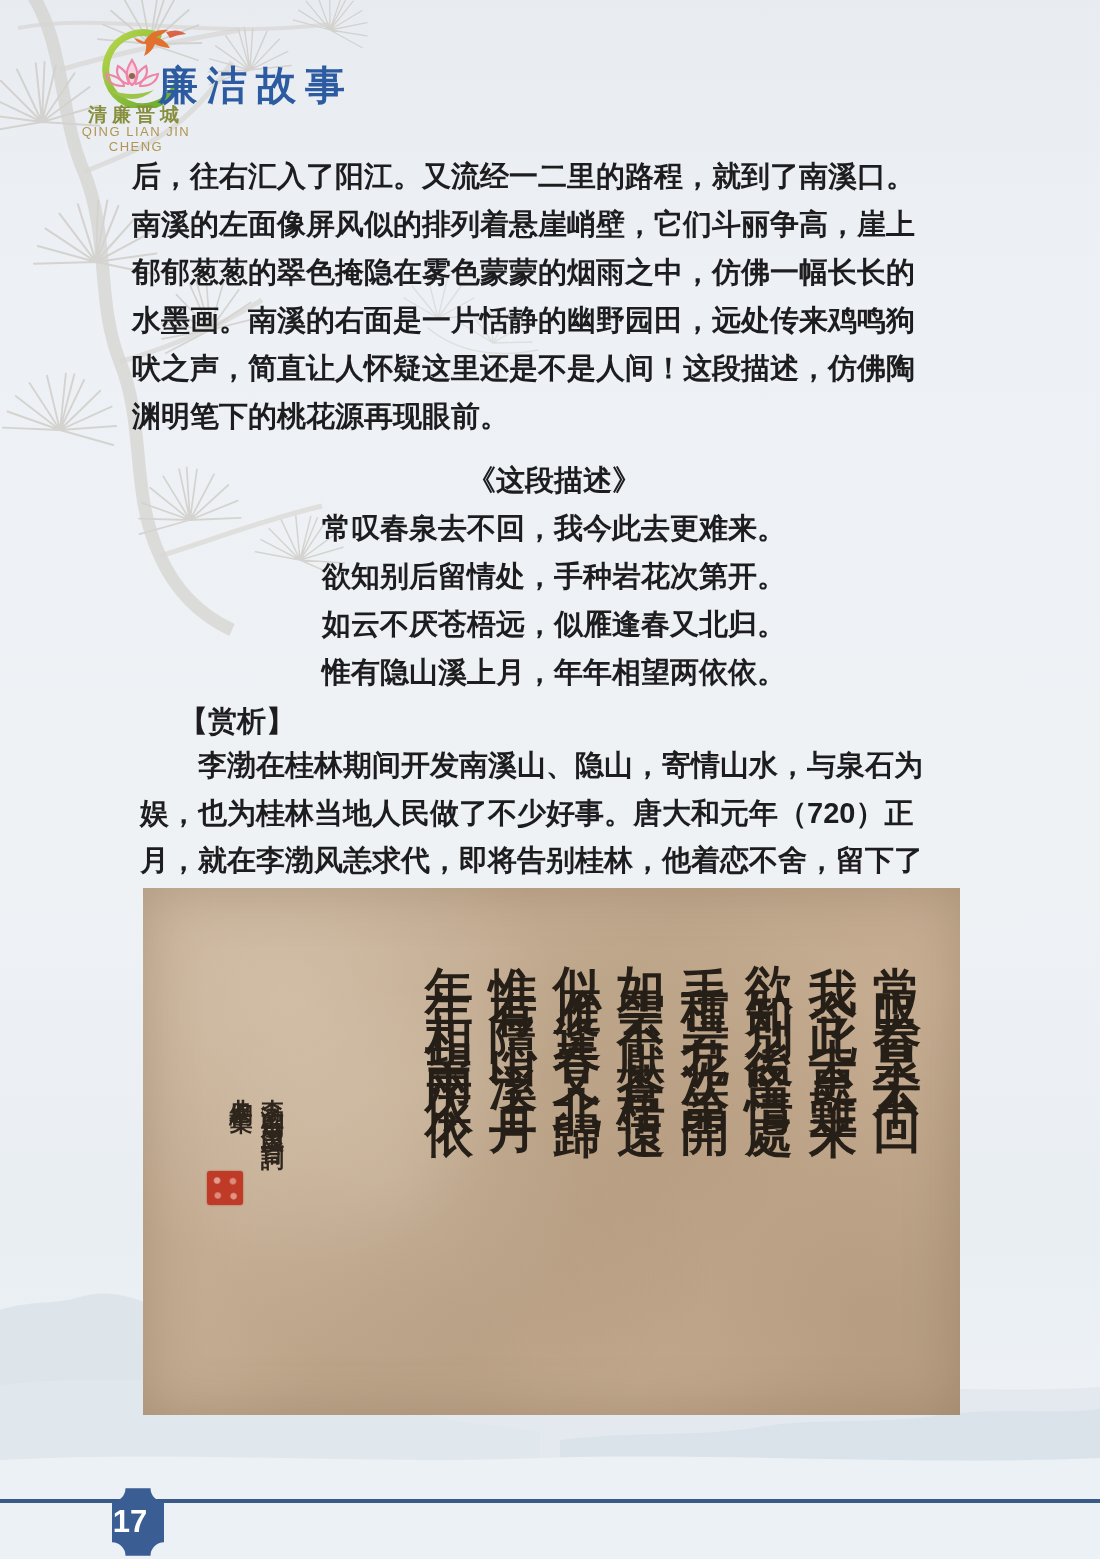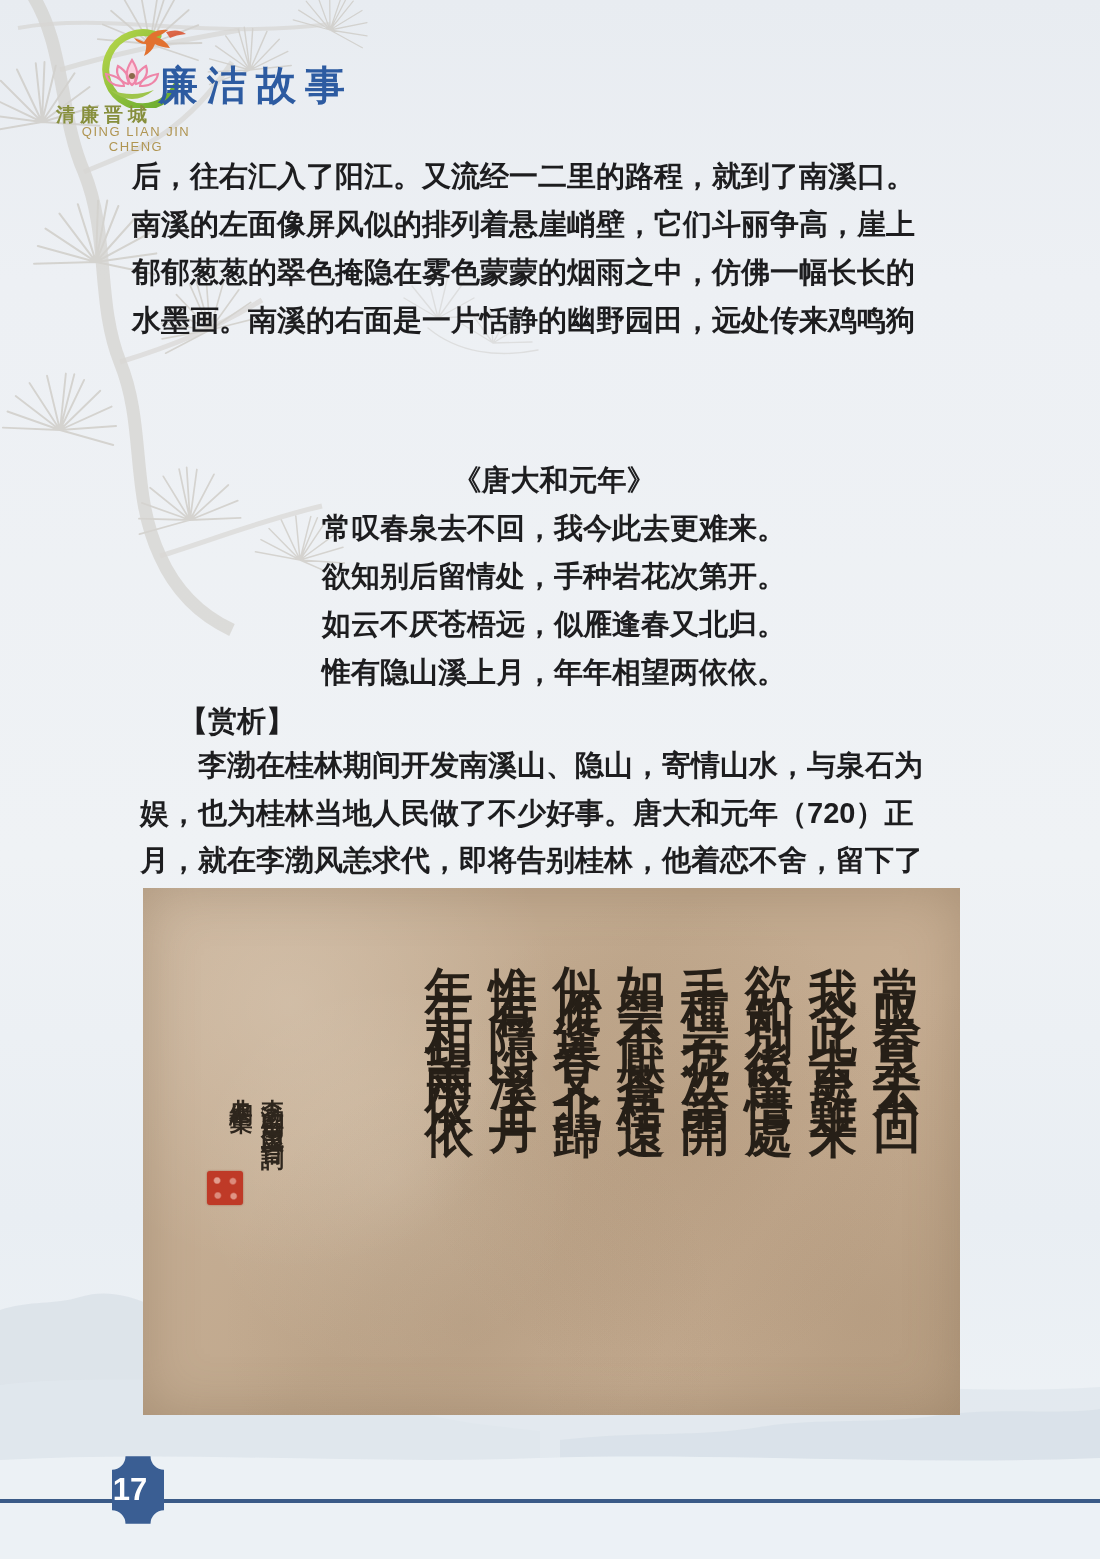--- a/index.html
+++ b/index.html
@@ -7,21 +7,21 @@
     position:relative;width:1100px;height:1559px;margin:0 auto;overflow:hidden;
     background:linear-gradient(180deg,#e8ecf1 0%,#edf0f4 18%,#eff2f5 55%,#e9eef3 78%,#f0f4f7 100%);
     font-family:"Liberation Sans",sans-serif;
   }
   
   .pine-art{position:absolute;left:0;top:0;width:470px;height:640px;opacity:.62;}
   .pine-watermark{position:absolute;left:398px;top:258px;width:150px;height:130px;opacity:.38;}
   .mountains{position:absolute;left:0;top:1255px;width:1100px;height:304px;}
   
   .logo{position:absolute;left:60px;top:26px;width:140px;height:82px;}
-  .logo-text{position:absolute;left:56px;top:102px;width:160px;text-align:left;
+  .logo-text{position:absolute;left:56px;top:102px;width:160px;text-align:center;
     font-size:19px;font-weight:bold;color:#878f3d;letter-spacing:5px;}
   .logo-sub{position:absolute;left:56px;top:124px;width:160px;text-align:center;
     font-size:13px;color:#b09552;letter-spacing:1.5px;}
   .page-title{position:absolute;left:158px;top:58px;font-size:40px;font-weight:bold;
     color:#2d5ba1;letter-spacing:9px;}
   
   .para1{position:absolute;left:132px;top:152px;width:828px;font-size:29px;font-weight:600;
     color:#1d1d1f;line-height:48px;}
   .poem{position:absolute;left:140px;top:456px;width:828px;text-align:center;
     font-size:29px;font-weight:600;color:#1d1d1f;line-height:48px;}
@@ -60,21 +60,21 @@
     background:
       radial-gradient(circle at 28% 28%, rgba(255,238,226,.55) 2.5px, rgba(255,238,226,0) 4px),
       radial-gradient(circle at 72% 30%, rgba(255,238,226,.45) 2.5px, rgba(255,238,226,0) 4px),
       radial-gradient(circle at 30% 72%, rgba(255,238,226,.45) 2.5px, rgba(255,238,226,0) 4px),
       radial-gradient(circle at 74% 74%, rgba(255,238,226,.5) 2.5px, rgba(255,238,226,0) 4px),
       #bf3a27;
     box-shadow:0 0 2px rgba(150,40,25,.6);
   }
   
   .footer-rule{position:absolute;left:0;top:1499px;width:1100px;height:4px;background:#3a5a87;}
-  .page-badge{position:absolute;left:112px;top:1456px;width:36px;height:68px;}
+  .page-badge{position:absolute;left:112px;top:1488px;width:36px;height:68px;}
   .page-badge .num{
     position:absolute;left:0;top:0;width:100%;height:100%;
     display:flex;align-items:center;justify-content:center;
     color:#ffffff;font-size:31px;font-weight:bold;font-family:"Liberation Sans",sans-serif;
   }
 </style>
 </head>
 <body>
 
 <div class="page">
@@ -131,24 +131,26 @@
   <div class="logo-sub">QING LIAN JIN CHENG</div>
 
   <div class="page-title">廉洁故事</div>
 
   <div class="para1">
 
   <div>后，往右汇入了阳江。又流经一二里的路程，就到了南溪口。</div>
       <div>南溪的左面像屏风似的排列着悬崖峭壁，它们斗丽争高，崖上</div>
       <div>郁郁葱葱的翠色掩隐在雾色蒙蒙的烟雨之中，仿佛一幅长长的</div>
       <div>水墨画。南溪的右面是一片恬静的幽野园田，远处传来鸡鸣狗</div>
+      <div>吠之声，简直让人怀疑这里还是不是人间！这段描述，仿佛陶</div>
+      <div>渊明笔下的桃花源再现眼前。</div>
     </div>
 
   <div class="poem">
-    <div>《唐大和元年》</div>
+    <div>《这段描述》</div>
     <div>
 
     <div>常叹春泉去不回，我今此去更难来。</div>
         <div>欲知别后留情处，手种岩花次第开。</div>
         <div>如云不厌苍梧远，似雁逢春又北归。</div>
         <div>惟有隐山溪上月，年年相望两依依。</div>
       </div>
   </div>
 
   <div class="analysis-label">【赏析】</div>

